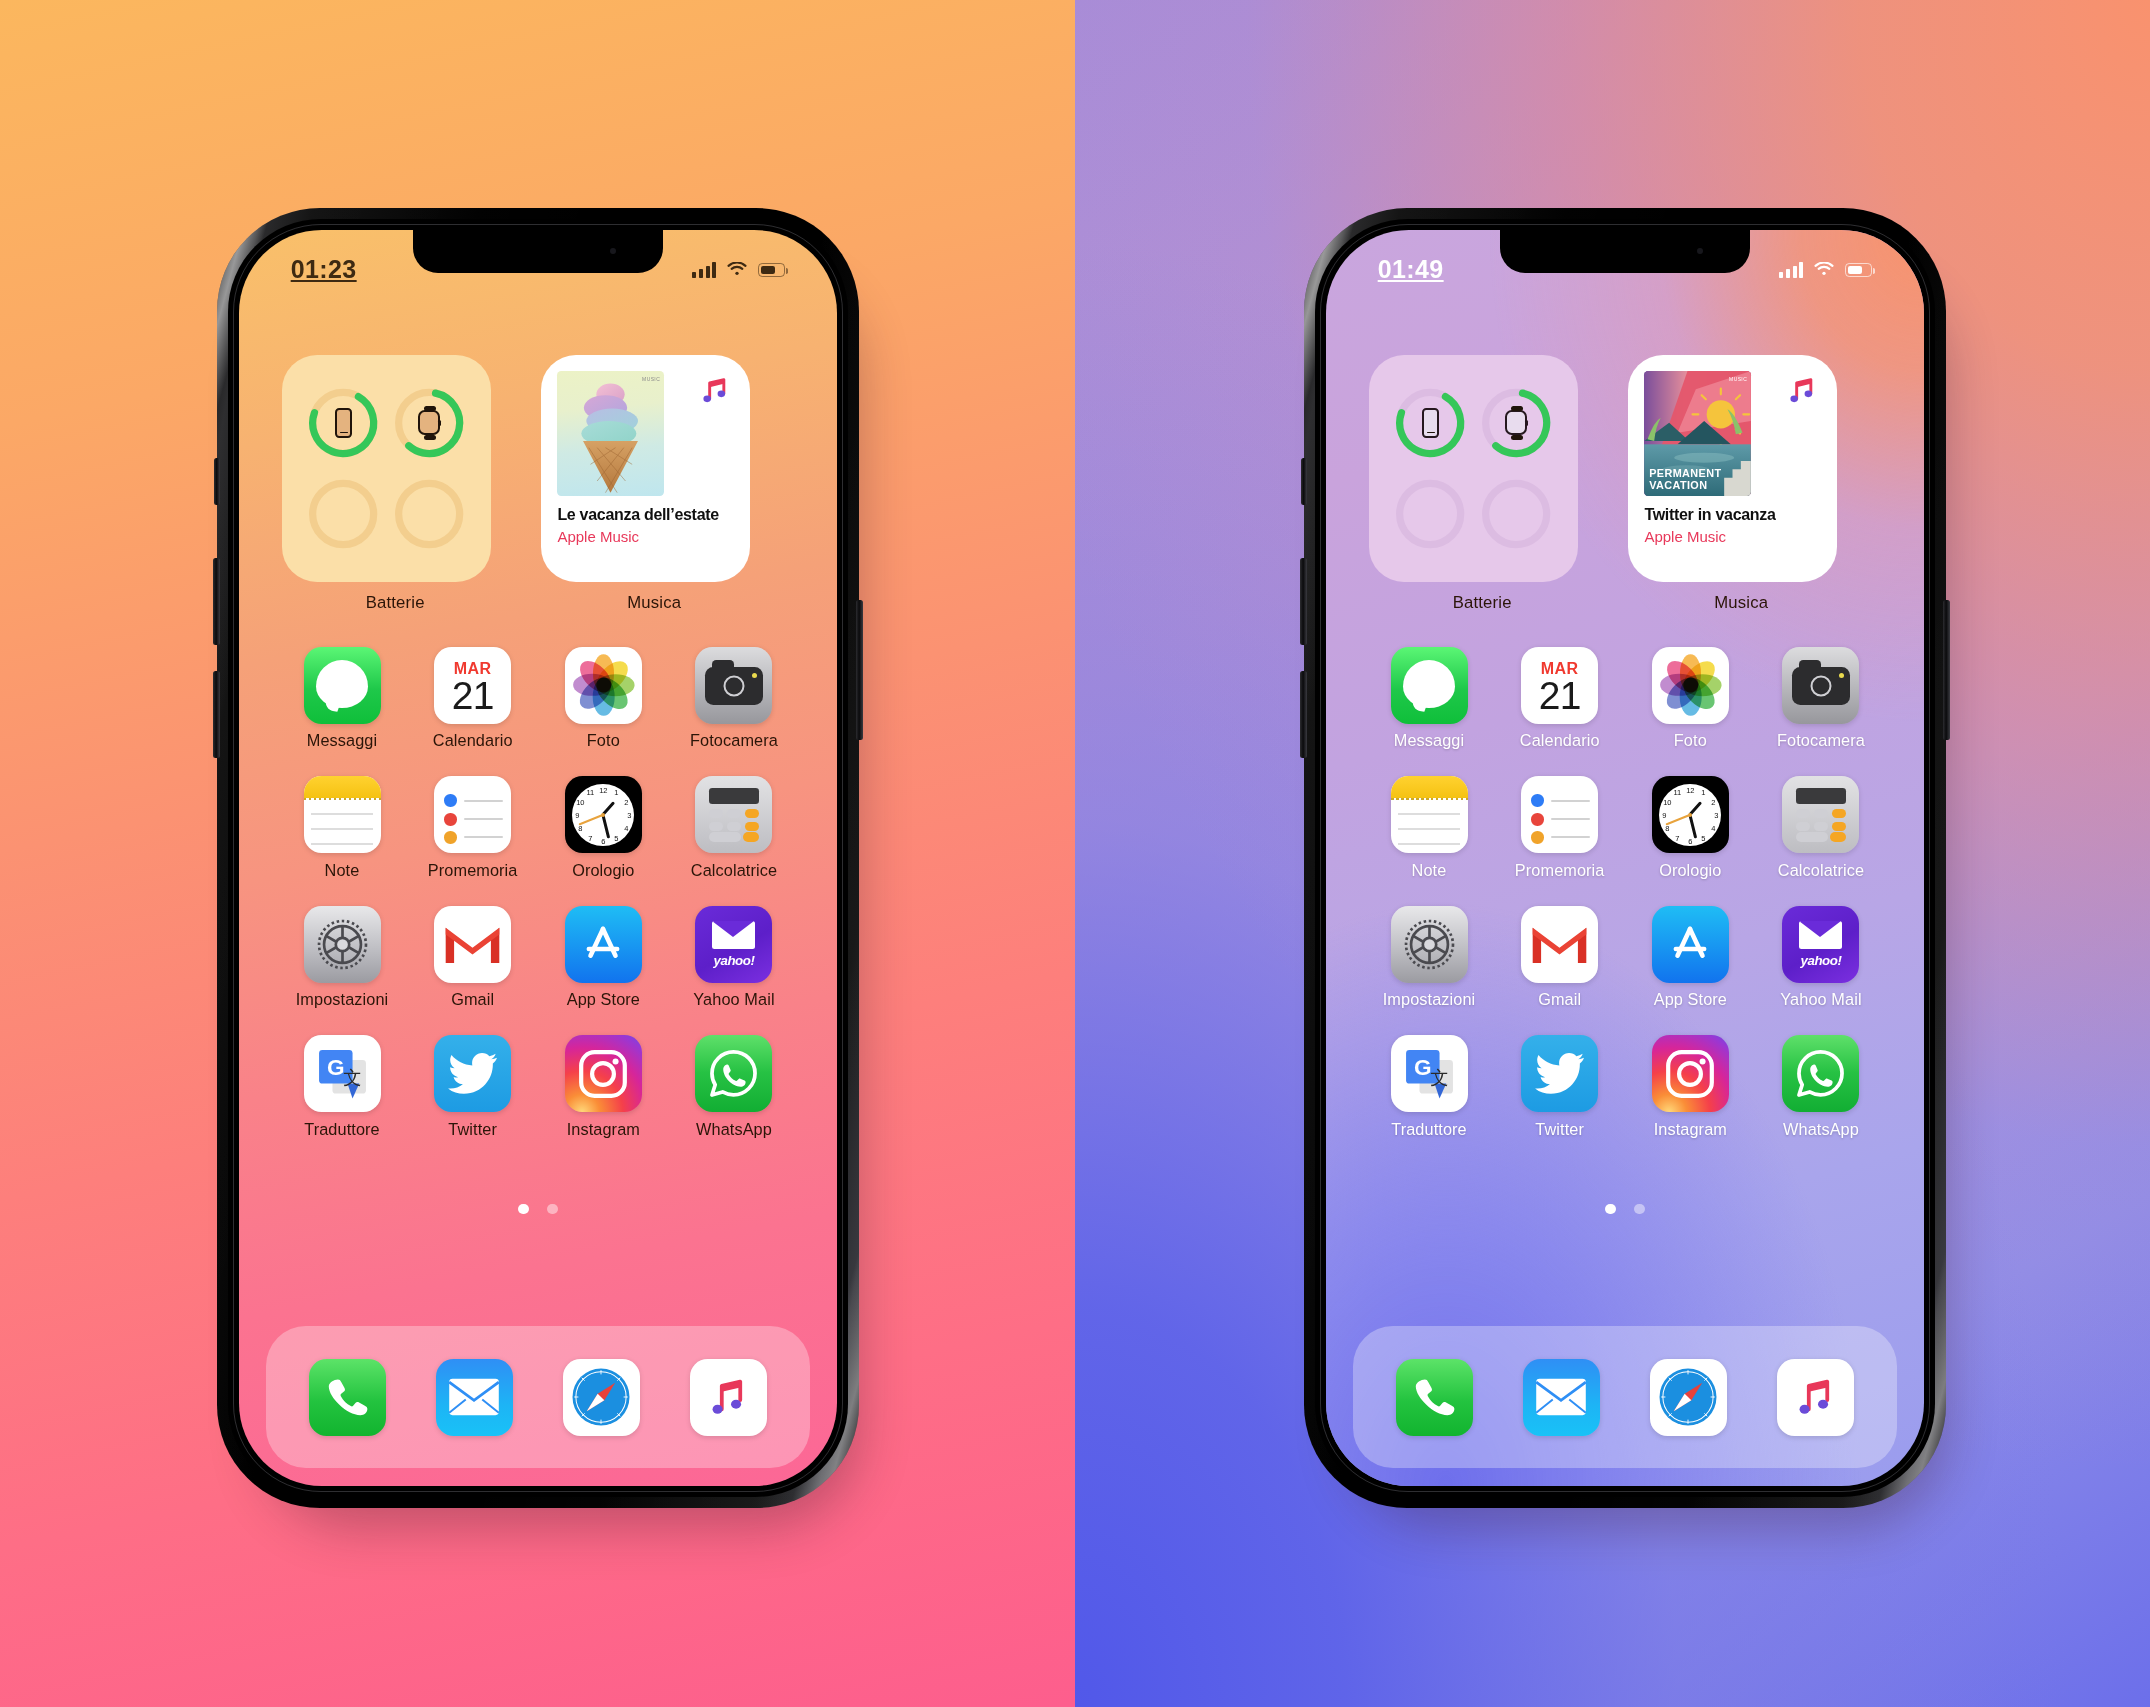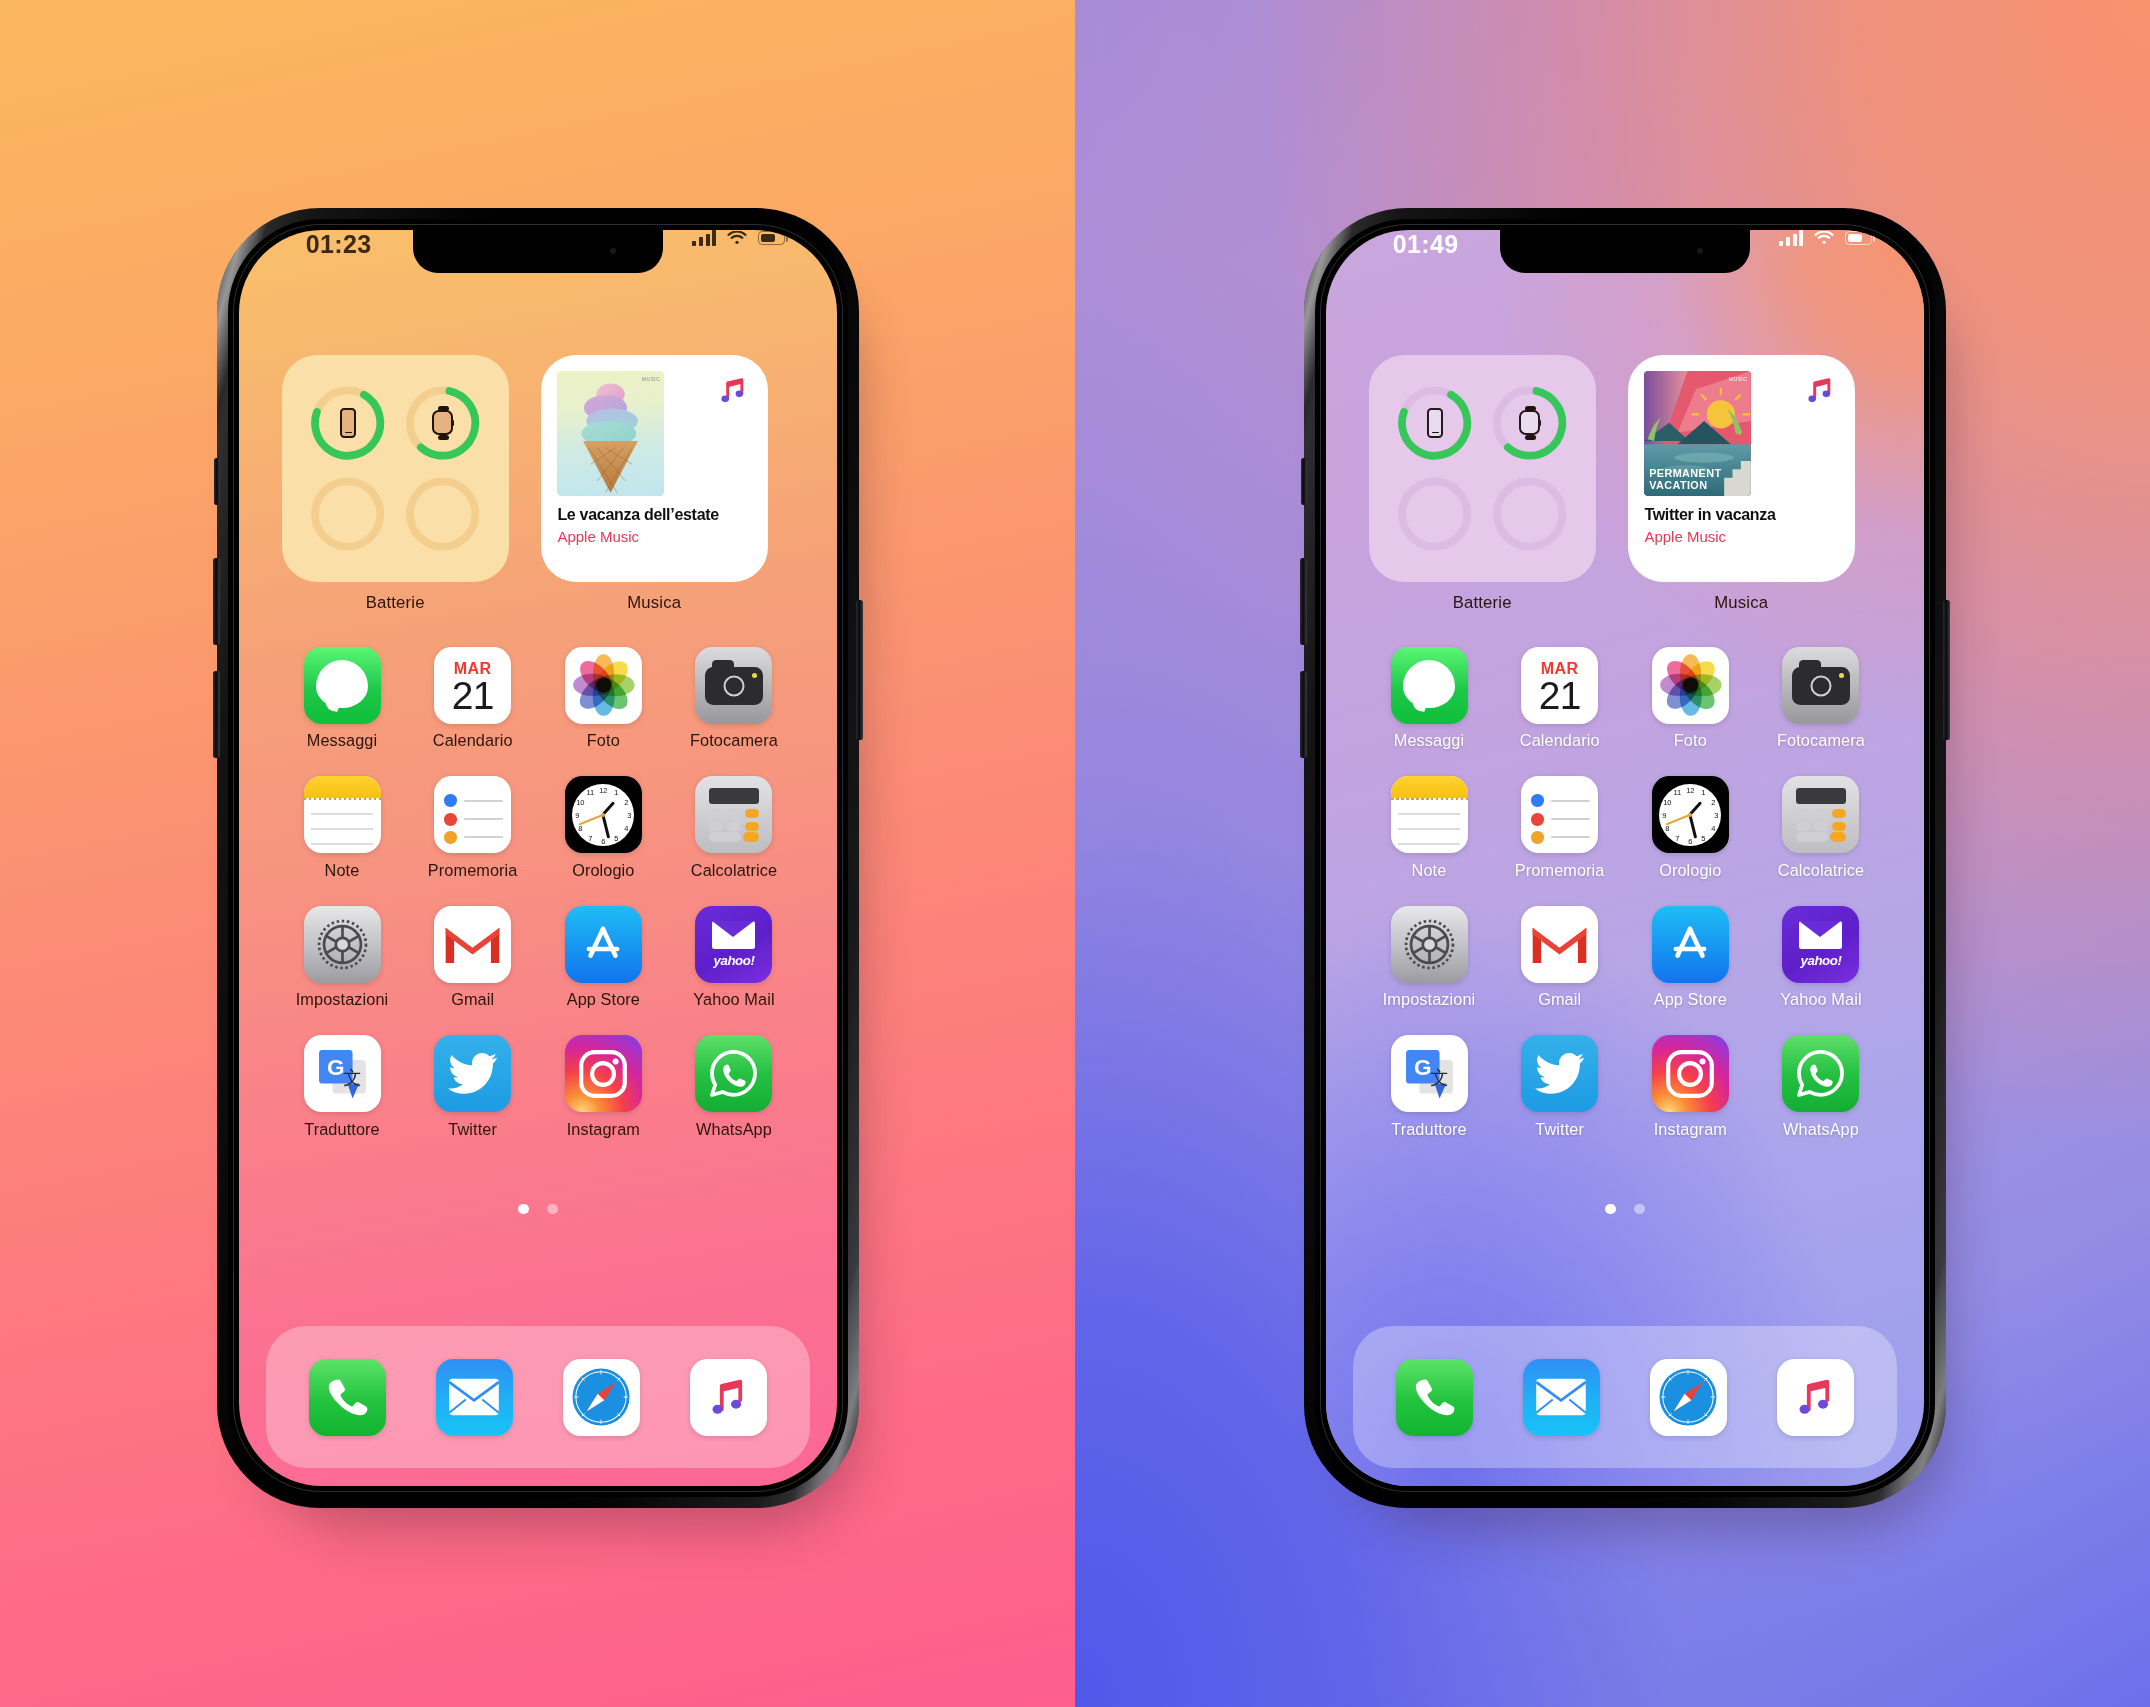--- a/index.html
+++ b/index.html
@@ -51,22 +51,22 @@
     background:#17171c; }
 
   
   .btn-side { position:absolute; background:linear-gradient(90deg,#2c2c30,#0a0a0c 45%,#3a3a40); border-radius:2.5px; }
   .btn-mute  { left:-3.3px; top:250px;  width:6.7px; height:47px; }
   .btn-volup { left:-4.2px; top:350px;  width:7.5px; height:87px; }
   .btn-voldn { left:-4.2px; top:463px;  width:7.5px; height:87px; }
   .btn-power { right:-4.2px; top:392px; width:7.5px; height:140px; }
 
   
-  .statusbar { position:absolute; left:15px; right:0; top:0; height:80px; z-index:5;
-    display:flex; align-items:flex-start; justify-content:space-between; padding:0 52px; }
+  .statusbar { position:absolute; left:0; right:0; top:0; height:80px; z-index:5;
+    display:flex; align-items:center; justify-content:space-between; padding:0 52px;text-decoration:underline; }
   .clock { font-size:25px; font-weight:bold; letter-spacing:0.4px; }
   .status-right { display:flex; align-items:center; gap:10.8px; }
   .bars { display:flex; align-items:flex-end; gap:2.9px; height:16.7px; }
   .bars i { width:3.8px; border-radius:0.8px; display:block; }
   .bars i:nth-child(1){ height:5.8px; } .bars i:nth-child(2){ height:9.2px; }
   .bars i:nth-child(3){ height:12.5px; } .bars i:nth-child(4){ height:16px; }
   .batt { width:27.5px; height:14px; border-radius:4.2px; position:relative; padding:2.1px; }
   .batt-fill { height:100%; width:68%; border-radius:2.1px; }
   .batt-tip { position:absolute; right:-3.3px; top:4.2px; width:2.1px; height:5.8px; border-radius:0 1.7px 1.7px 0; }
   .dark-ui  { color:#3E2A12; }
@@ -76,21 +76,21 @@
   .dark-ui .batt-tip { background:rgba(62,42,18,0.55); }
   .light-ui { color:#fff; }
   .light-ui .bars i { background:#fff; }
   .light-ui .batt { border:1.7px solid rgba(255,255,255,0.65); }
   .light-ui .batt-fill { background:#fff; }
   .light-ui .batt-tip { background:rgba(255,255,255,0.65); }
 
   
   .widgets { position:absolute; left:43px; right:43px; top:125px; display:flex; gap:32px; }
   .widget-col { width:227px; }
-  .widget-card { width:227px; height:227px; border-radius:35px; overflow:hidden; position:relative; }
+  .widget-card { width:209px; height:227px; border-radius:35px; overflow:hidden; position:relative; }
   .widget-label { text-align:center; font-size:16.7px; margin-top:11.7px; letter-spacing:0.2px; }
   .lbl-dark  { color:#2B1508; }
   .lbl-light { color:#fff; text-shadow:0 0.8px 2.5px rgba(0,0,0,0.22); }
 
   
   .batt-widget { padding:25px 21.7px; }
   .rings { display:grid; grid-template-columns:1fr 1fr; grid-template-rows:1fr 1fr; gap:5px; height:100%; }
   .ring { position:relative; display:flex; align-items:center; justify-content:center; }
   .ring svg { position:absolute; inset:0; width:100%; height:100%; }
   .ring .dev { position:relative; z-index:2; }

